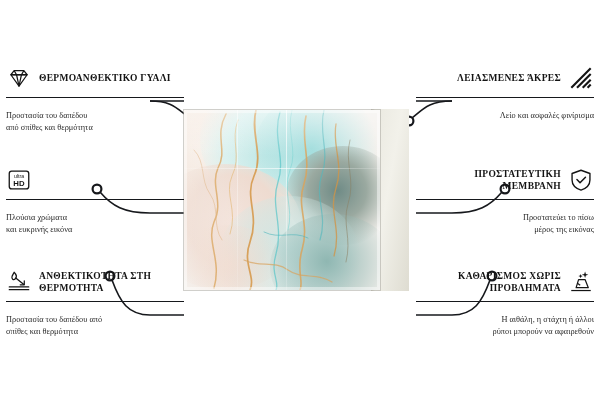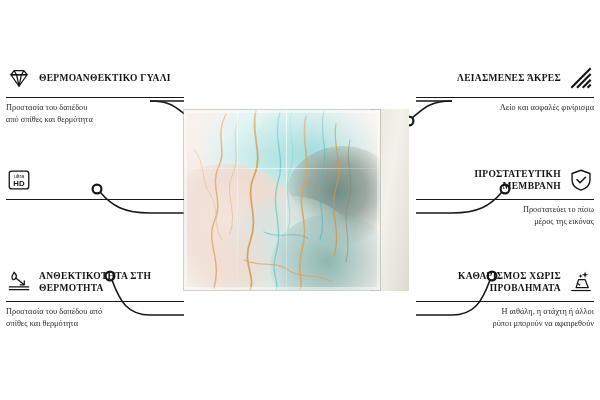--- a/index.html
+++ b/index.html
@@ -68,21 +68,21 @@
   .feature.left{left:6px;text-align:left;}
   .feature.right{right:6px;text-align:right;}
   .f-head{display:flex;align-items:center;gap:7px;min-height:32px;}
   .feature.right .f-head{justify-content:flex-end;}
   .f-title{
     font-size:9.5px;font-weight:700;letter-spacing:.3px;color:#141414;
     line-height:12.5px;text-transform:uppercase;
   }
   .rule{height:0;border-top:1.3px solid #16181c;margin-top:3px;width:100%;}
   .f-desc{
-    font-size:8.3px;color:#2a2a2a;line-height:11.5px;margin-top:4px;
+    font-size:8.3px;color:#2a2a2a;line-height:11.5px;margin-top:12px;
     font-family:"Liberation Serif", serif;
   }
   .icon{flex:0 0 auto;width:26px;height:26px;display:block;}
 
   
   #links{position:absolute;left:0;top:0;width:600px;height:400px;pointer-events:none;}
 </style>
 </head>
 <body>
 
@@ -169,20 +169,21 @@
 
   <div class="feature left" style="top:164px">
     <div class="f-head">
       <svg class="icon" viewBox="0 0 32 32">
         <rect x="4" y="5" width="24" height="22" rx="3" fill="none" stroke="#141414" stroke-width="1.6"></rect>
         <text x="16" y="14" font-family="Liberation Sans, sans-serif" font-size="6.4" text-anchor="middle" fill="#141414">ultra</text>
         <text x="16" y="23.5" font-family="Liberation Sans, sans-serif" font-size="9.6" font-weight="bold" text-anchor="middle" fill="#141414">HD</text>
       </svg>
     </div>
     <div class="rule"></div>
+    <div class="f-desc">Πλούσια χρώματα<br>και ευκρινής εικόνα</div>
   </div>
 
   <div class="feature left" style="top:266px">
     <div class="f-head">
       <svg class="icon" viewBox="0 0 32 32">
         <g fill="none" stroke="#141414" stroke-width="1.5" stroke-linejoin="round" stroke-linecap="round">
           <path d="M10 4 C 13 7, 13.5 10, 11.5 12 C 9 14.5, 6.5 12, 7.5 9 C 8 7.5, 9 6, 10 4 Z"></path>
           <path d="M12 11 L22 19"></path>
           <path d="M17.5 19.5 L22.5 19.5 L22.5 14.5"></path>
           <path d="M4 22 H28"></path>

